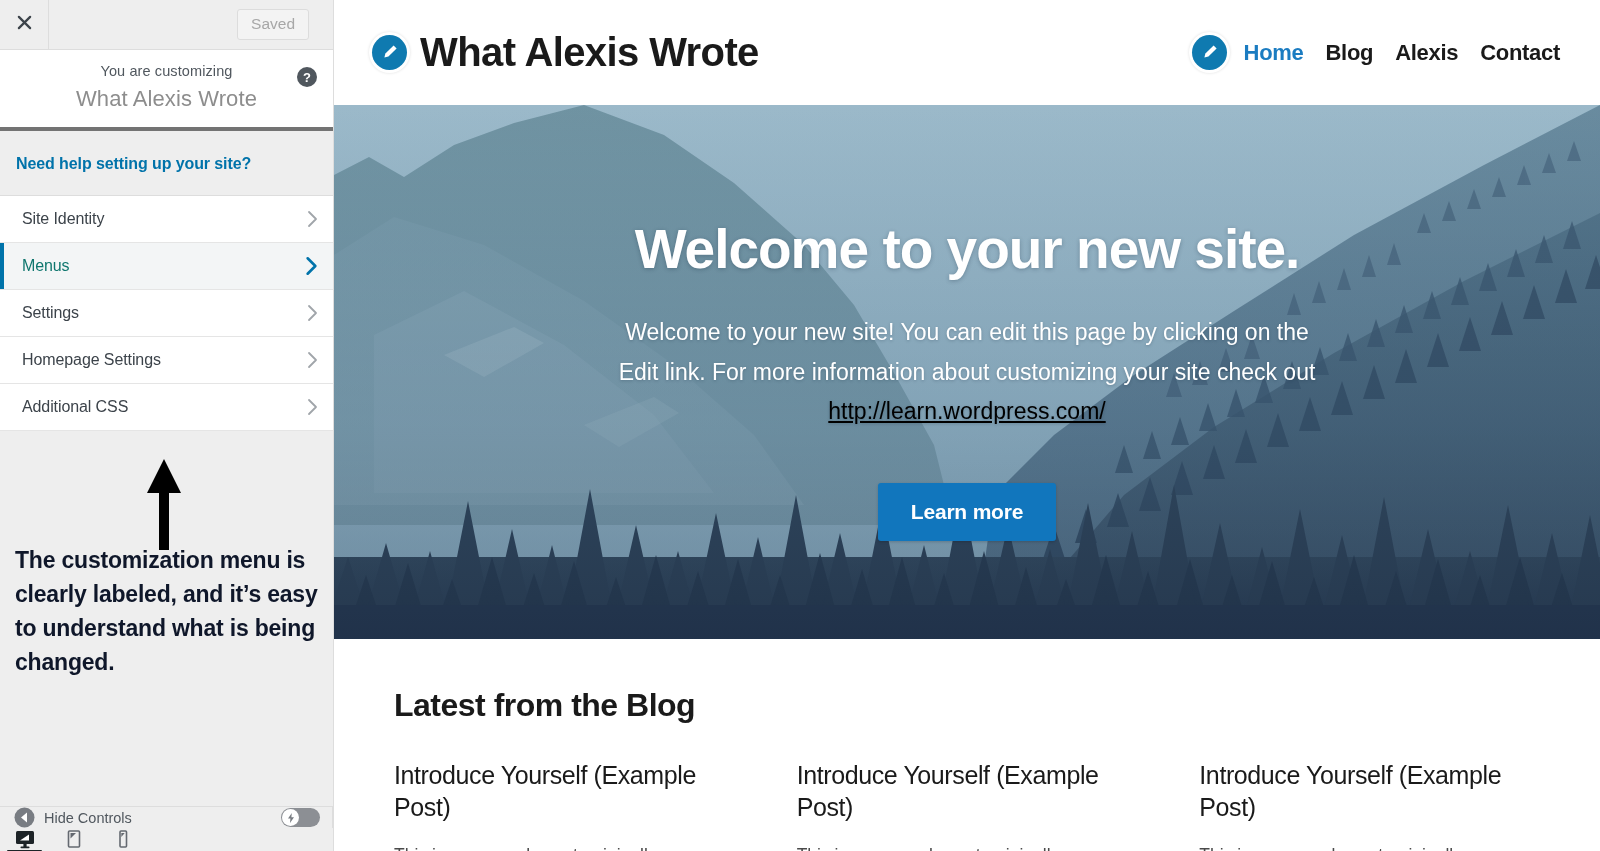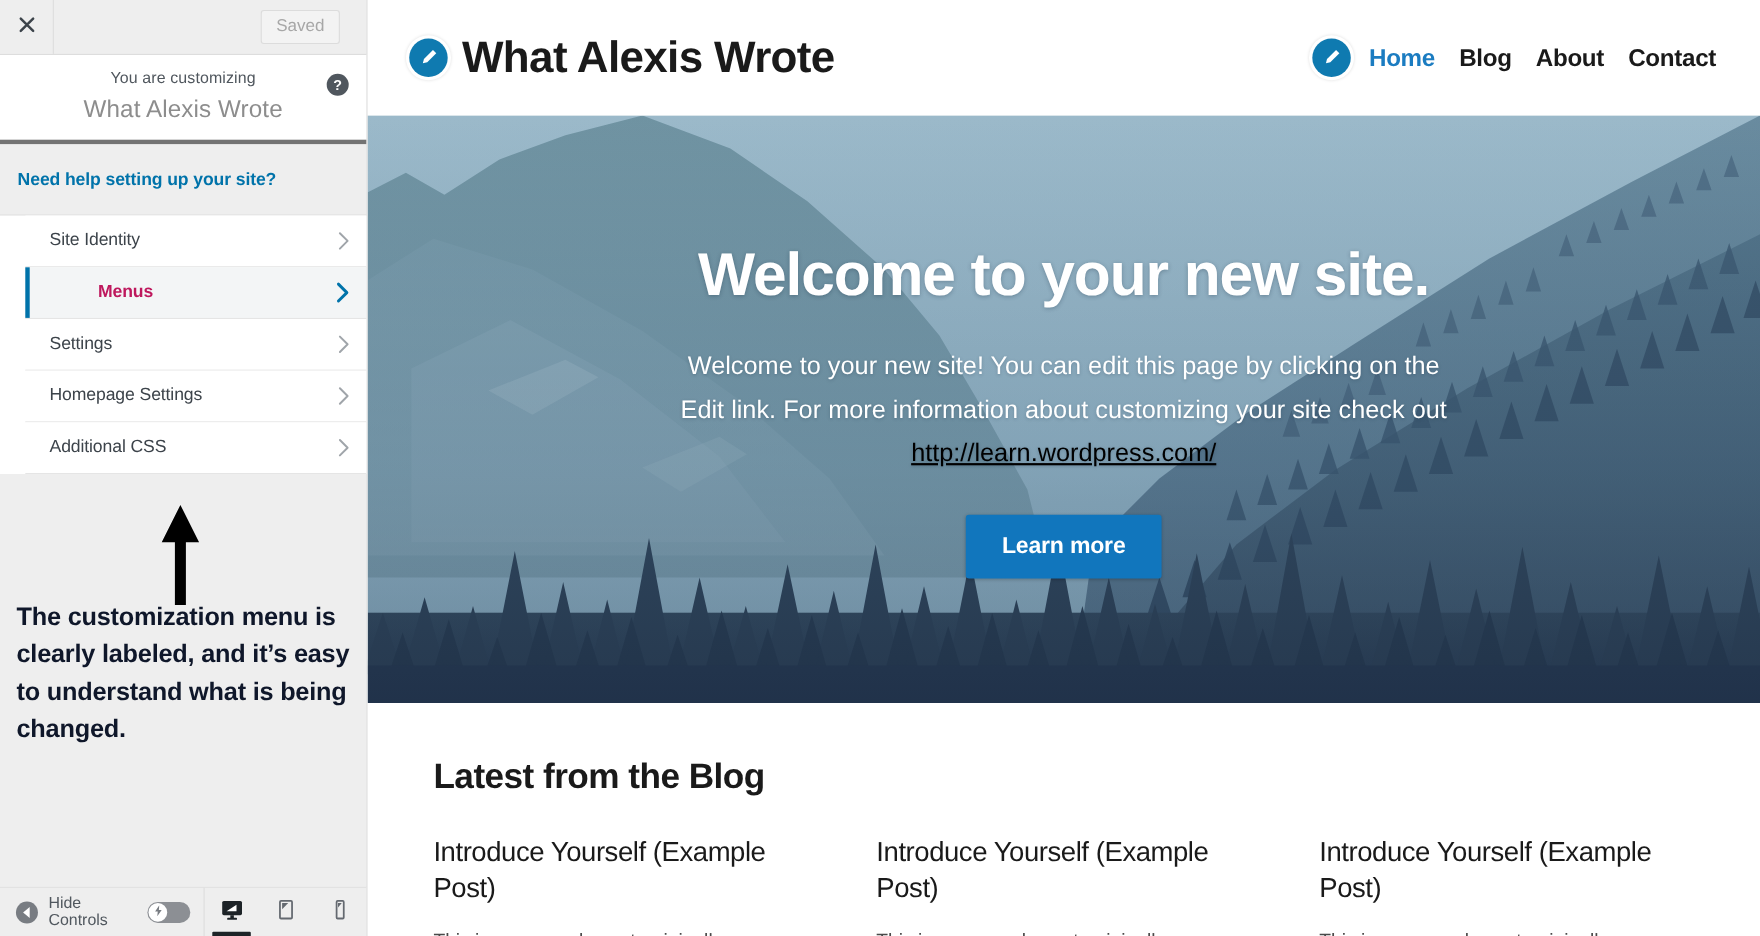--- a/index.html
+++ b/index.html
@@ -65,38 +65,38 @@
   .cz-helplink-wrap {
     background: #eeeeee;
     padding: 24px 16px 22px 16px;
     border-bottom: 1px solid #ddd;
   }
   .cz-helplink {
     font-size: 16px; font-weight: bold; color: #0073aa;
     cursor: pointer; letter-spacing: -.1px;
   }
 
-  .cz-sections { background: #fff; padding-left: 23px; }
+  .cz-sections { background: #fff; }
   .cz-section {
     position: relative;
     height: 47px;
     display: flex; align-items: center;
     padding: 0 14px 0 22px;
     border-bottom: 1px solid #e5e5e5;
     background: #fff; cursor: pointer;
   }
   .cz-section.active { background: #f3f5f6; }
   .cz-section.active::before {
     content: ""; position: absolute; left: 0; top: 0; bottom: 0;
     width: 4px; background: #0073aa;
   }
   .cz-section-label {
     font-size: 16px; color: #3c434a; letter-spacing: -.1px; flex: 1;
   }
-  .cz-section.active .cz-section-label { color: #be185d; font-weight: bold; margin-left: 44px; }
+  .cz-section.active .cz-section-label { color: #0f766e; font-weight: normal; }
   .cz-chev { color: #a0a5aa; display: flex; align-items: center; }
   .cz-chev svg { width: 13px; height: 20px; }
   .cz-section.active .cz-chev { color: #0073aa; }
   .cz-section.active .cz-chev svg { width: 15px; height: 22px; stroke-width: 2.6; }
 
   .cz-filler {
     flex: 1; background: #eeeeee; position: relative; overflow: hidden;
   }
   .cz-arrow {
     position: absolute; left: 142px; top: 26px;
@@ -105,21 +105,21 @@
   .cz-note {
     position: absolute; left: 15px; top: 113px; right: 8px;
     color: #0f172a; font-weight: bold; font-size: 23px;
     line-height: 1.47; letter-spacing: -.2px;
     font-family: "Liberation Sans", sans-serif;
   }
 
   .cz-bottombar {
     height: 45px; min-height: 45px;
     background: #eeeeee; border-top: 1px solid #ddd;
-    display: flex; align-items: stretch;
+    display: flex; align-items: stretch; flex-direction: column;
   }
   .cz-hide {
     flex: 1; display: flex; align-items: center; gap: 9px;
     padding-left: 14px; padding-right: 12px;
     border-right: 1px solid #ddd; cursor: pointer;
   }
   .cz-hide-icon { width: 21px; height: 21px; flex: 0 0 21px; }
   .cz-hide-label { font-size: 14.5px; color: #50575e; flex: 1; }
   .cz-toggle {
     width: 39px; height: 19px; border-radius: 10px;
@@ -196,21 +196,21 @@
   }
   .hero-text {
     color: #fff; font-size: 23px; line-height: 1.72;
     text-align: center; max-width: 700px; margin-top: 32px;
     text-shadow: 0 1px 3px rgba(20,40,60,.25);
   }
   .hero-link {
     color: #000000; text-decoration: underline; cursor: pointer;
   }
   .hero-btn {
-    margin-top: 36px; background: #1176bd; color: #fff;
+    margin-top: 51px; background: #1176bd; color: #fff;
     font-size: 21px; font-weight: bold; letter-spacing: -.2px;
     padding: 17px 33px; border: 0; border-radius: 3px; cursor: pointer;
     box-shadow: 0 1px 3px rgba(0,0,0,.18);
     font-family: "Liberation Sans", sans-serif;
   }
 
   
   .blog { padding: 48px 60px 0 60px; background: #fff; }
   .blog-heading {
     font-size: 32px; font-weight: bold; color: #1a1a1a;
@@ -379,21 +379,21 @@
       </div>
       <div class="nav-wrap">
         <span class="edit-pencil">
           <svg viewBox="0 0 19 19">
             <path d="M13.6 2.4 l3 3 -8.2 8.2 -4 1 1 -4 Z" fill="#fff"></path>
           </svg>
         </span>
         <div class="nav-list">
           <span class="nav-item current">Home</span>
           <span class="nav-item">Blog</span>
-          <span class="nav-item">About</span>
+          <span class="nav-item">Alexis</span>
           <span class="nav-item">Contact</span>
         </div>
       </div>
     </div>
 
     <div class="hero">
       <svg class="hero-art" viewBox="0 0 1266 534" preserveAspectRatio="none">
         <defs>
           <linearGradient id="sky" x1="0" y1="0" x2="0" y2="1">
             <stop offset="0%" stop-color="#a8c3d2"></stop>

